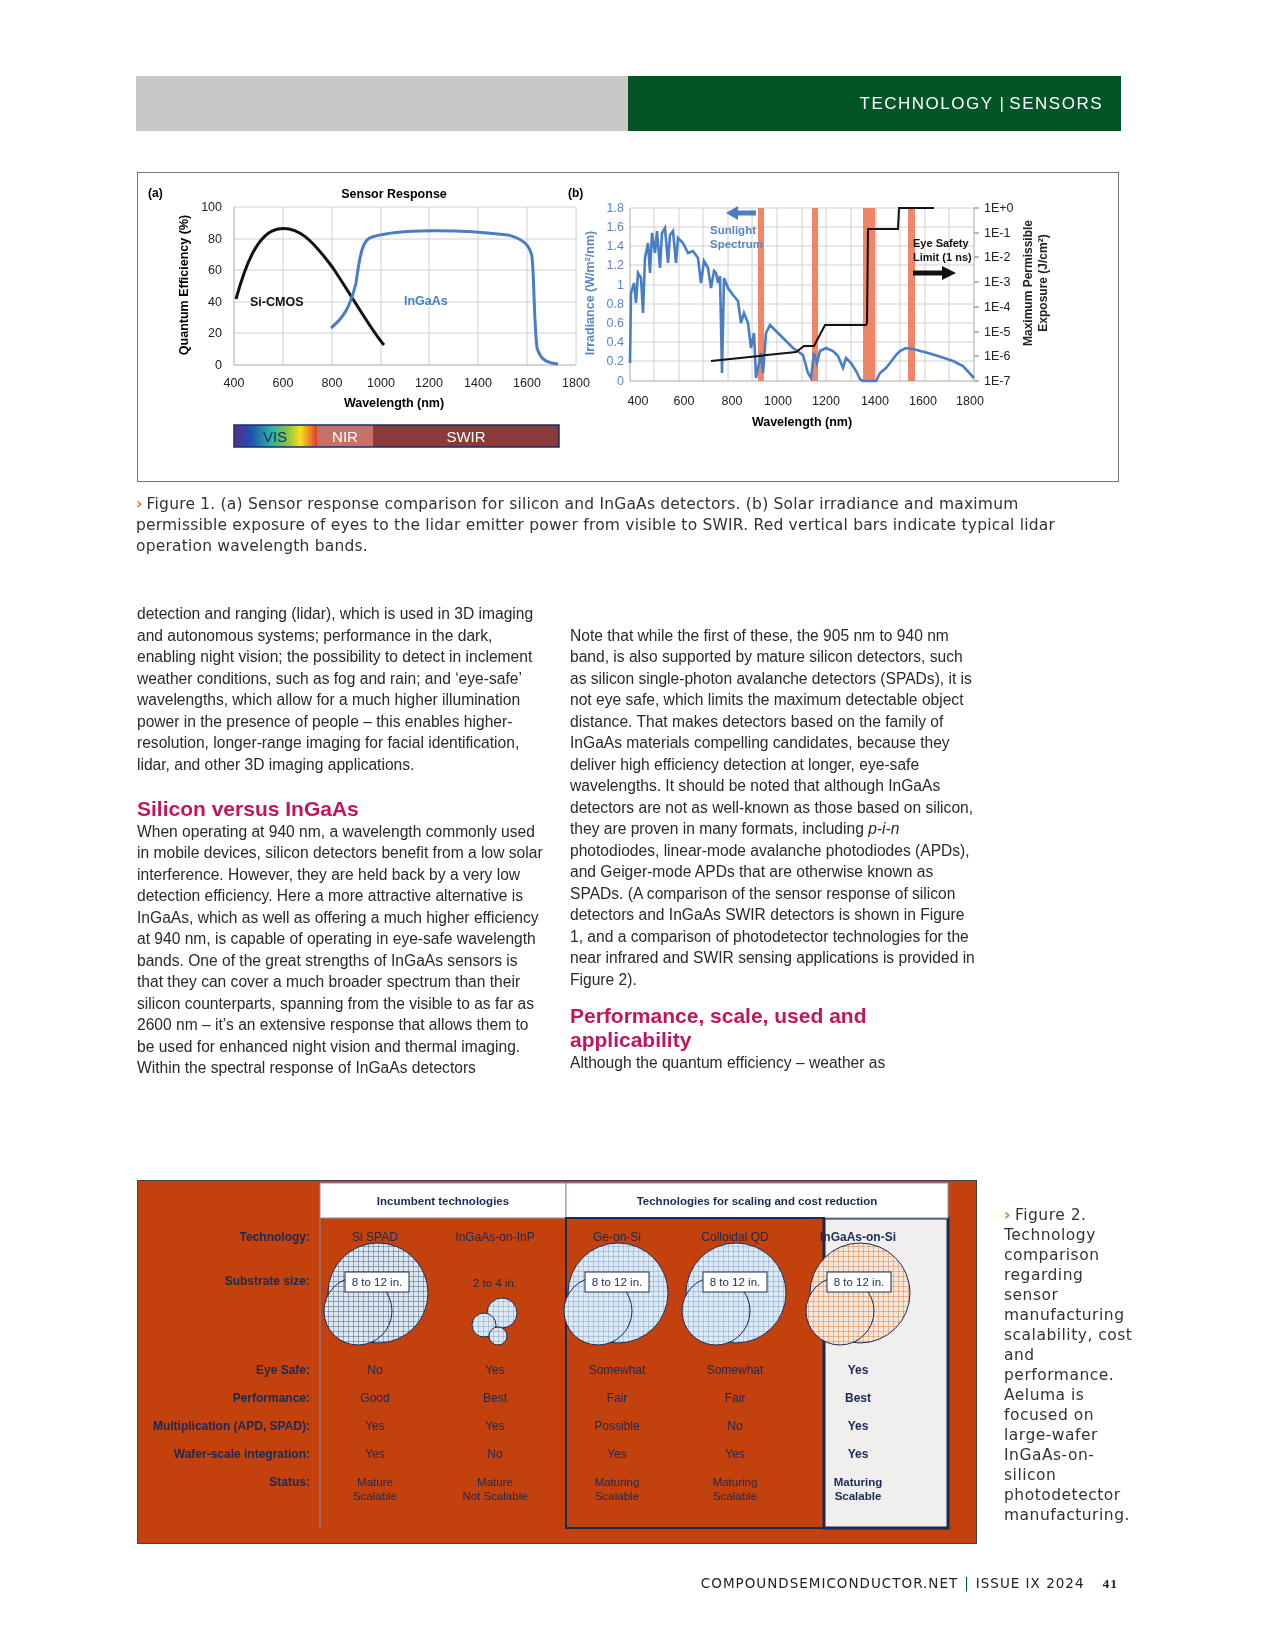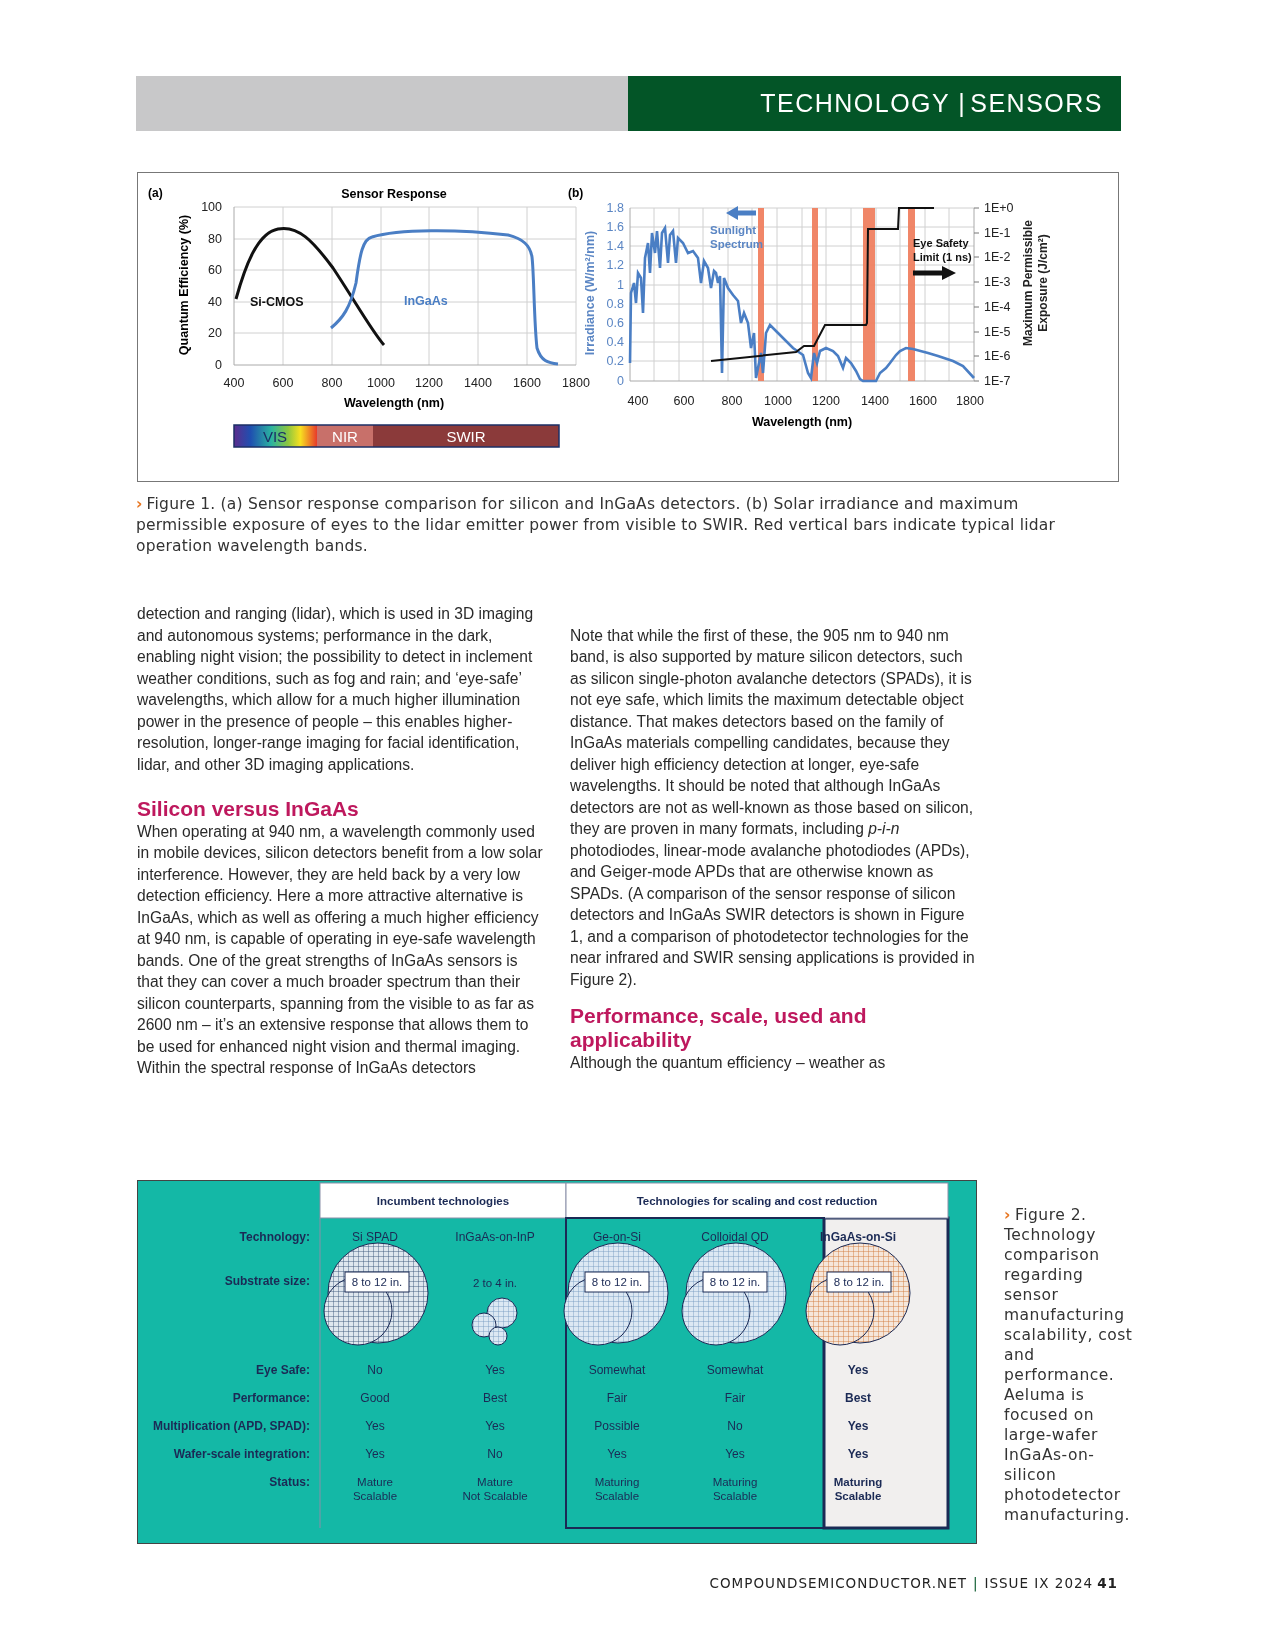--- a/index.html
+++ b/index.html
@@ -1,35 +1,35 @@
 <!DOCTYPE html>
 <html><head>
 <meta charset="utf-8">
 <style>
   html,body{margin:0;padding:0;background:#fff;}
   body{width:1275px;height:1650px;position:relative;font-family:"Liberation Sans",sans-serif;color:#222;overflow:hidden;}
   .header-gray{position:absolute;left:136px;top:76px;width:492px;height:55px;background:#c8c8c9;}
-  .header-green{position:absolute;left:628px;top:76px;width:493px;height:55px;background:#035527;color:#fff;display:flex;align-items:center;justify-content:flex-end;padding-right:18px;box-sizing:border-box;font-size:25px;letter-spacing:1.5px;}
+  .header-green{position:absolute;left:628px;top:76px;width:493px;height:55px;background:#035527;color:#fff;display:flex;align-items:center;justify-content:flex-end;padding-right:18px;box-sizing:border-box;font-size:17px;letter-spacing:1.5px;}
   .header-green .bold{font-weight:normal;margin-left:4px;}
   .header-green .light{font-weight:normal;}
   .fig1{position:absolute;left:137px;top:172px;width:982px;height:310px;border:1.5px solid #777;box-sizing:border-box;background:#fff;}
   .fig1 svg{position:absolute;left:0;top:0;}
   .caption1{position:absolute;left:136px;top:494px;width:940px;font-family:"DejaVu Sans",sans-serif;font-size:15.5px;line-height:21px;color:#333;letter-spacing:0.2px;}
   .arrow{color:#e87722;font-weight:bold;margin-right:4px;}
   .col{position:absolute;font-size:15.6px;line-height:21.5px;color:#2a2a2a;}
   .col p{margin:0;}
   .col1{left:137px;top:603px;width:410px;}
   .col2{left:570px;top:603px;width:410px;}
   .h2{color:#be185d;font-size:21px;line-height:24px;margin:0;}
   .gap{height:21.5px;}
-  .fig2{position:absolute;left:137px;top:1180px;width:840px;height:364px;border:1.5px solid #444;box-sizing:border-box;background:#14b8a6;}
+  .fig2{position:absolute;left:137px;top:1180px;width:840px;height:364px;border:1.5px solid #444;box-sizing:border-box;background:#c2410c;}
   .caption2{position:absolute;left:1004px;top:1205px;width:130px;font-family:"DejaVu Sans",sans-serif;font-size:15.5px;line-height:20px;color:#333;letter-spacing:0.5px;}
   .footer{position:absolute;right:157px;top:1575px;font-family:"DejaVu Sans",sans-serif;font-size:13.5px;letter-spacing:1px;color:#222;}
   .footer .sep{color:#035527;margin:0 6px;}
-  .footer .pg{font-weight:bold;margin-left:4px;}
+  .footer .pg{font-weight:bold;margin-left:18px;font-family:Liberation Serif, serif;}
 </style>
 </head>
 <body>
 
 <div class="header-gray"></div>
 <div class="header-green">
   <span class="light">TECHNOLOGY |</span>
   <span class="bold">SENSORS</span>
 </div>
 

